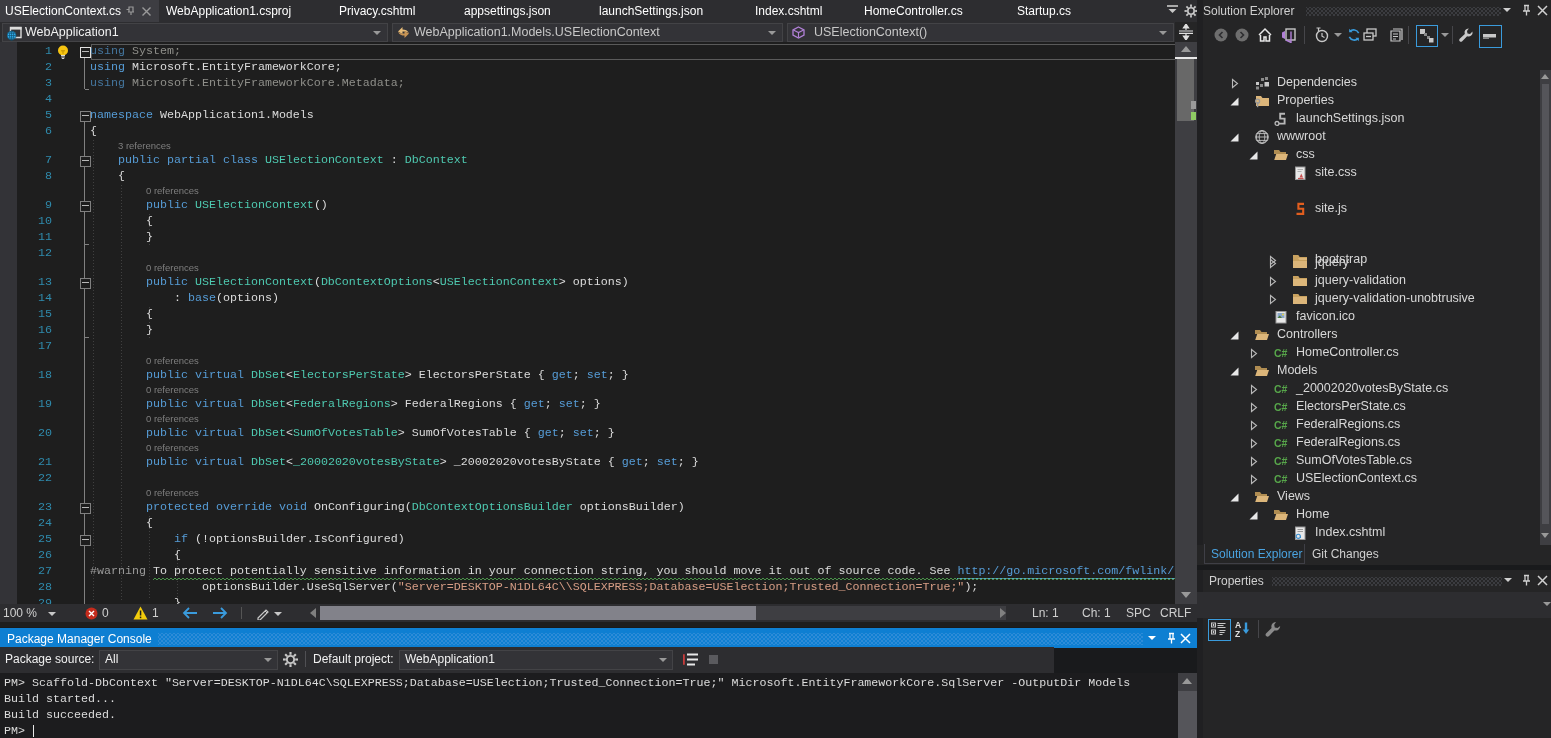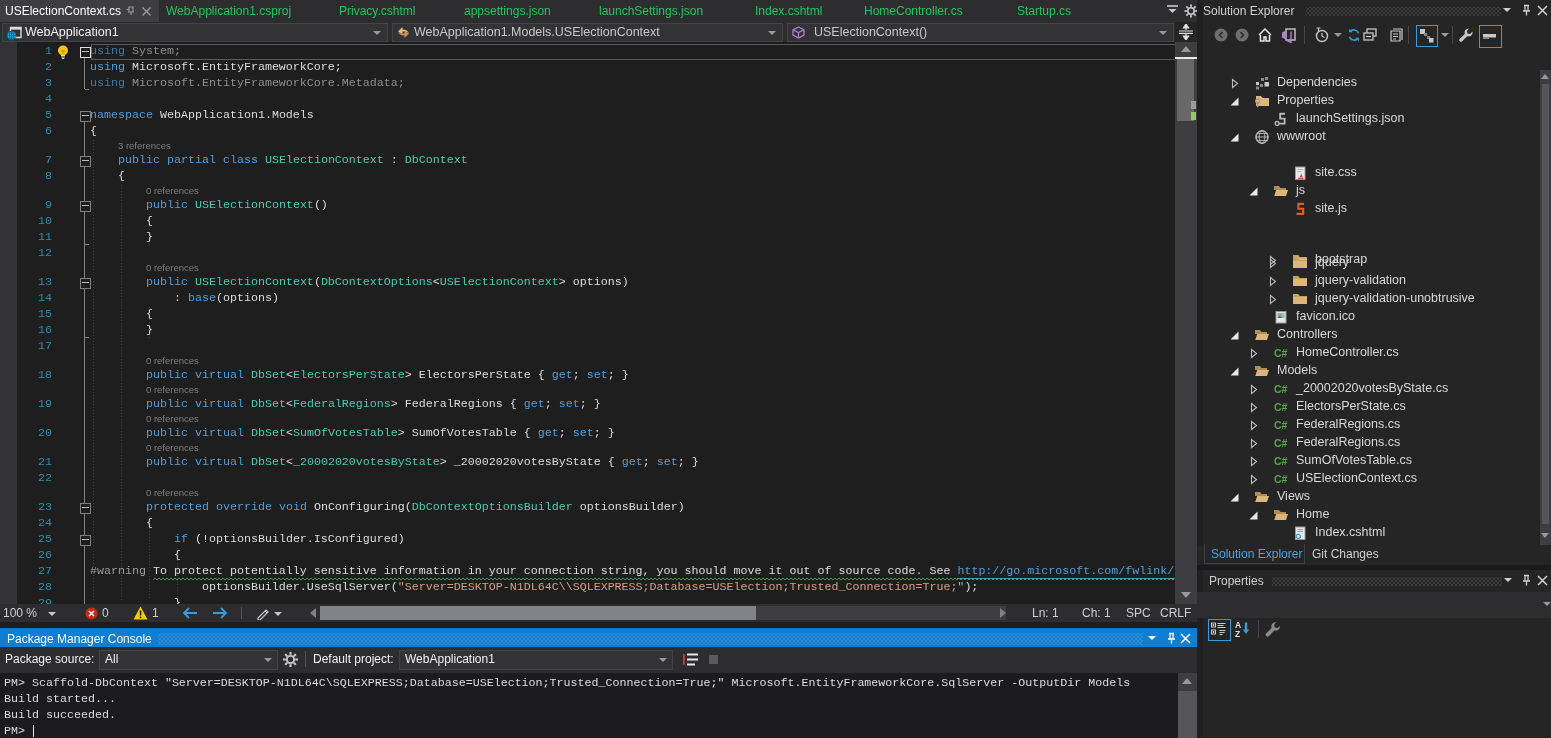--- a/index.html
+++ b/index.html
@@ -1,20 +1,20 @@
 <!DOCTYPE html>
 <html><head>
 <meta charset="utf-8">
 <style>
 html,body{margin:0;padding:0;}
 body{width:1551px;height:738px;overflow:hidden;background:#191a1c;font-family:"Liberation Sans",sans-serif;position:relative;}
 .abs{position:absolute;}
 
 #tabstrip{left:0;top:0;width:1197px;height:22px;background:#2d2d30;}
-.tab{position:absolute;top:0;height:22px;line-height:22px;font-size:12px;color:#22c55e;}
+.tab{position:absolute;top:0;height:22px;line-height:22px;font-size:12px;color:#ffffff;}
 #tab-active{left:0;width:159px;background:#3d3d42;color:#ffffff;}
 #tab-active span{position:absolute;left:5px;top:0;}
 #navbar{left:0;top:22px;width:1197px;height:20px;background:#2d2d30;}
 .combo{position:absolute;top:1px;height:17px;background:#333337;border:1px solid #434346;}
 .combo .ctext{position:absolute;left:21px;top:1px;font-size:12.5px;color:#c8c8c8;white-space:nowrap;}
 .darr{position:absolute;width:0;height:0;border-left:4px solid transparent;border-right:4px solid transparent;border-top:4px solid #999999;}
 
 #code{left:0;top:42px;width:1197px;height:562px;background:#1e1e1e;overflow:hidden;}
 #glyphmargin{left:0;top:0;width:17px;height:562px;background:#333337;}
 .ln{position:absolute;width:34px;text-align:right;font-family:"Liberation Mono",monospace;font-size:11.7px;color:#2f8bad;left:18px;}
@@ -30,21 +30,21 @@
 .sbtrack{position:absolute;background:#3e3e42;}
 .sbthumb{position:absolute;background:#686868;}
 .tri-up{width:0;height:0;border-left:5px solid transparent;border-right:5px solid transparent;border-bottom:6px solid #999999;position:absolute;}
 .tri-down{width:0;height:0;border-left:5px solid transparent;border-right:5px solid transparent;border-top:6px solid #999999;position:absolute;}
 .tri-left{width:0;height:0;border-top:5px solid transparent;border-bottom:5px solid transparent;border-right:6px solid #999999;position:absolute;}
 .tri-right{width:0;height:0;border-top:5px solid transparent;border-bottom:5px solid transparent;border-left:6px solid #999999;position:absolute;}
 
 #botbar{left:0;top:604px;width:1197px;height:18px;background:#2d2d30;font-size:12px;color:#d0d0d0;}
 #gapline{left:0;top:622px;width:1197px;height:5px;background:#1e1e1e;}
 #pmctitle{left:0;top:628px;width:1197px;height:20px;background:#0e7fd2;color:#ffffff;font-size:12px;}
-#pmctool{left:0;top:647px;width:1197px;height:26px;background:#2d2d30;color:#f1f1f1;font-size:12px;}
+#pmctool{left:0;top:647px;width:1054px;height:26px;background:#2d2d30;color:#f1f1f1;font-size:12px;}
 #console{left:0;top:673px;width:1178px;height:65px;background:#1c1c1e;}
 .conline{position:absolute;left:4px;white-space:pre;font-family:"Liberation Mono",monospace;font-size:11.67px;color:#dcdcdc;}
 
 #rpanel{left:1197px;top:0;width:354px;height:738px;background:#252526;}
 .ptitle{font-size:12px;color:#d0d0d0;}
 .dots{position:absolute;background-image:radial-gradient(#3b3c40 0.8px,transparent 0.9px),radial-gradient(#3b3c40 0.8px,transparent 0.9px);background-size:4px 4px;background-position:0 0,2px 2px;}
 .trow{position:absolute;height:18px;font-size:12.5px;color:#d8d8d8;white-space:nowrap;}
 </style>
 </head>
 <body>
@@ -457,38 +457,38 @@
       <div class="abs" style="left:57px;top:1px;width:16px;height:16px"><svg width="16" height="16" viewBox="0 0 16 16">
           <g stroke="#c2c2c2" stroke-width="0.9" fill="none">
             <circle cx="8" cy="8" r="6.3"></circle>
             <ellipse cx="8" cy="8" rx="2.8" ry="6.3"></ellipse>
             <ellipse cx="8" cy="8" rx="5.6" ry="6.3"></ellipse>
             <path d="M1.7 8h12.6M2.5 4.6h11M2.5 11.4h11"></path>
           </g>
         </svg></div>
       <span class="abs" style="left:80px;top:1px">wwwroot</span>
     </div>
+<div class="trow" style="left:0;top:146px;width:343px">
+      <svg class="abs" style="left:51px;top:4px" width="11" height="11" viewBox="0 0 11 11">
+        <path d="M9.5 1.5v8h-8z" fill="#e8e8e8"></path>
+      </svg>
+      <div class="abs" style="left:76px;top:1px;width:16px;height:16px"><svg width="16" height="16" viewBox="0 0 16 16">
+          <path d="M1 3h5l1.5 2H13v2H1z" fill="#b08d52"></path>
+          <path d="M3.2 7h11.8l-2 6H1.2z" fill="#dcb67a"></path>
+        </svg></div>
+      <span class="abs" style="left:99px;top:1px">css</span>
+    </div>
 <div class="trow" style="left:0;top:164px;width:343px">
       <div class="abs" style="left:95px;top:1px;width:16px;height:16px"><svg width="16" height="16" viewBox="0 0 16 16">
           <rect x="3.5" y="2" width="9.5" height="12.5" fill="#e8e8e8" stroke="#9a9a9a"></rect>
           <path d="M5.5 4.5h5.5M5.5 6.5h4" stroke="#b0b0b0"></path>
           <path d="M7.5 12.5 9.3 8.5 11 12.5z" fill="#c75050"></path>
           <path d="M6 13.5h5.5" stroke="#c75050" stroke-width="1.2"></path>
         </svg></div>
       <span class="abs" style="left:118px;top:1px">site.css</span>
-    </div>
-<div class="trow" style="left:0;top:182px;width:343px">
-      <svg class="abs" style="left:51px;top:4px" width="11" height="11" viewBox="0 0 11 11">
-        <path d="M9.5 1.5v8h-8z" fill="#e8e8e8"></path>
-      </svg>
-      <div class="abs" style="left:76px;top:1px;width:16px;height:16px"><svg width="16" height="16" viewBox="0 0 16 16">
-          <path d="M1 3h5l1.5 2H13v2H1z" fill="#b08d52"></path>
-          <path d="M3.2 7h11.8l-2 6H1.2z" fill="#dcb67a"></path>
-        </svg></div>
-      <span class="abs" style="left:99px;top:1px">js</span>
     </div>
 <div class="trow" style="left:0;top:200px;width:343px">
       <div class="abs" style="left:95px;top:1px;width:16px;height:16px"><svg width="16" height="16" viewBox="0 0 16 16">
           <path d="M12 2.9H6.4v4.8h4.8v5.2H4.5" fill="none" stroke="#e25e1e" stroke-width="2.1"></path>
         </svg></div>
       <span class="abs" style="left:118px;top:1px">site.js</span>
     </div>
 <div class="trow" style="left:0;top:251px;width:398px">
       <svg class="abs" style="left:72px;top:4px" width="8" height="11" viewBox="0 0 8 11">
         <path d="M1.5 1.5 6.5 5.5 1.5 9.5z" fill="none" stroke="#b8b8b8" stroke-width="1.1"></path>

